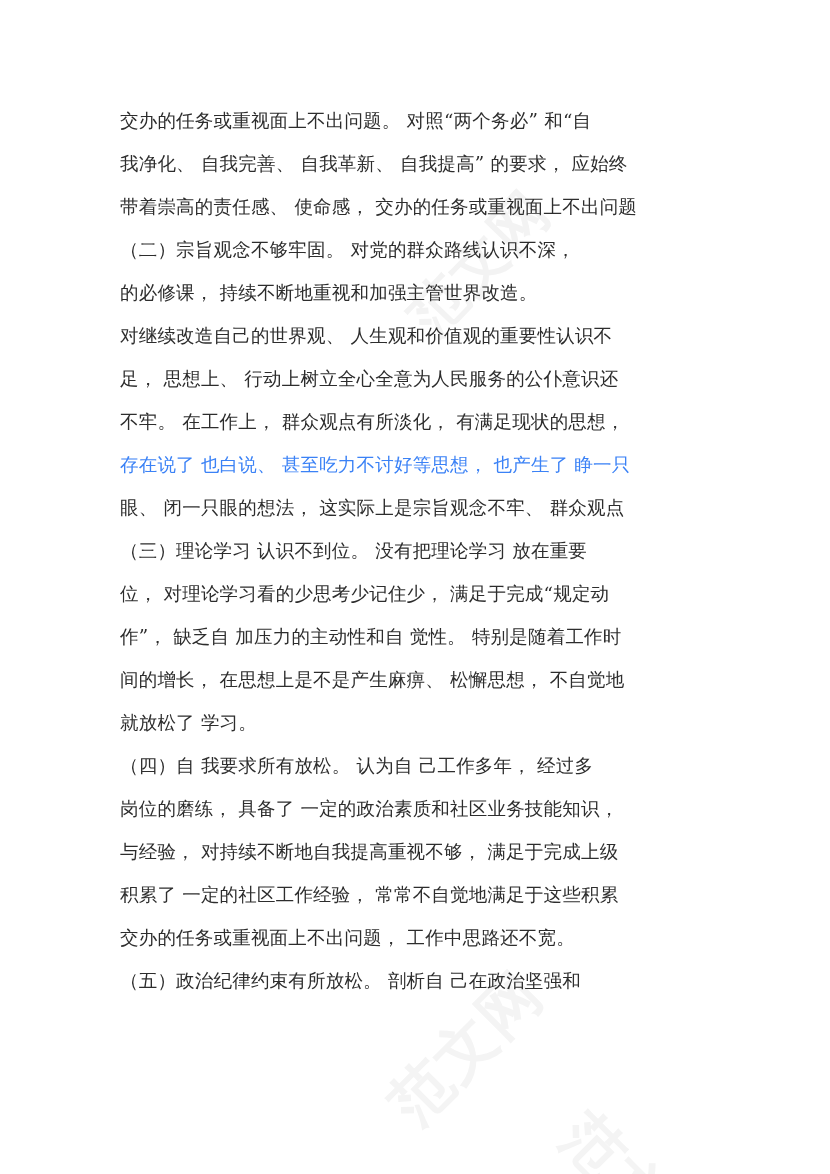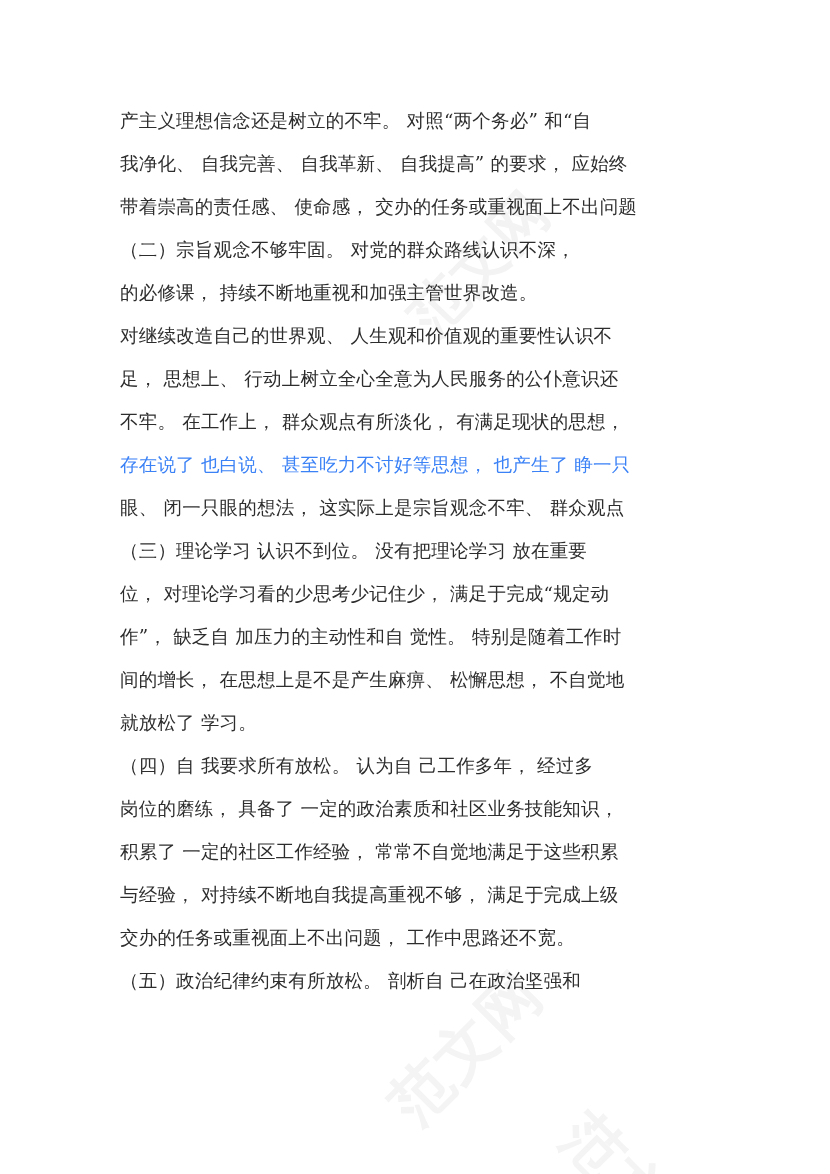--- a/index.html
+++ b/index.html
@@ -85,36 +85,36 @@
 
 <div id="page" style="background: rgb(255, 255, 255);">
 
   <div id="watermark-layer">
     <div class="wm wm-a">范文网</div>
     <div class="wm wm-b">范文网</div>
     <div class="wm wm-c">范文网</div>
   </div>
 
   <div id="doc-body">
-      <div class="doc-line" style="color: rgb(45, 45, 45);">产主义理想信念还是树立的不牢。 对照“两个务必” 和“自</div>
+      <div class="doc-line" style="color: rgb(45, 45, 45);">交办的任务或重视面上不出问题。 对照“两个务必” 和“自</div>
       <div class="doc-line" style="color: rgb(45, 45, 45);">我净化、 自我完善、 自我革新、 自我提高” 的要求， 应始终</div>
       <div class="doc-line" style="color: rgb(45, 45, 45);">带着崇高的责任感、 使命感， 交办的任务或重视面上不出问题</div>
       <div class="doc-line" style="color: rgb(45, 45, 45);">（二）宗旨观念不够牢固。 对党的群众路线认识不深，</div>
       <div class="doc-line" style="color: rgb(45, 45, 45);">的必修课， 持续不断地重视和加强主管世界改造。</div>
       <div class="doc-line" style="color: rgb(45, 45, 45);">对继续改造自己的世界观、 人生观和价值观的重要性认识不</div>
       <div class="doc-line" style="color: rgb(45, 45, 45);">足， 思想上、 行动上树立全心全意为人民服务的公仆意识还</div>
       <div class="doc-line" style="color: rgb(45, 45, 45);">不牢。 在工作上， 群众观点有所淡化， 有满足现状的思想，</div>
       <div class="doc-line" style="color: #3b82f6;">存在说了 也白说、 甚至吃力不讨好等思想， 也产生了 睁一只</div>
       <div class="doc-line" style="color: rgb(45, 45, 45);">眼、 闭一只眼的想法， 这实际上是宗旨观念不牢、 群众观点</div>
       <div class="doc-line" style="color: rgb(45, 45, 45);">（三）理论学习 认识不到位。 没有把理论学习 放在重要</div>
       <div class="doc-line" style="color: rgb(45, 45, 45);">位， 对理论学习看的少思考少记住少， 满足于完成“规定动</div>
       <div class="doc-line" style="color: rgb(45, 45, 45);">作”， 缺乏自 加压力的主动性和自 觉性。 特别是随着工作时</div>
       <div class="doc-line" style="color: rgb(45, 45, 45);">间的增长， 在思想上是不是产生麻痹、 松懈思想， 不自觉地</div>
       <div class="doc-line" style="color: rgb(45, 45, 45);">就放松了 学习。</div>
       <div class="doc-line" style="color: rgb(45, 45, 45);">（四）自 我要求所有放松。 认为自 己工作多年， 经过多</div>
       <div class="doc-line" style="color: rgb(45, 45, 45);">岗位的磨练， 具备了 一定的政治素质和社区业务技能知识，</div>
+      <div class="doc-line" style="color: rgb(45, 45, 45);">与经验， 对持续不断地自我提高重视不够， 满足于完成上级</div>
       <div class="doc-line" style="color: rgb(45, 45, 45);">积累了 一定的社区工作经验， 常常不自觉地满足于这些积累</div>
-      <div class="doc-line" style="color: rgb(45, 45, 45);">与经验， 对持续不断地自我提高重视不够， 满足于完成上级</div>
       <div class="doc-line" style="color: rgb(45, 45, 45);">交办的任务或重视面上不出问题， 工作中思路还不宽。</div>
       <div class="doc-line" style="color: rgb(45, 45, 45);">（五）政治纪律约束有所放松。 剖析自 己在政治坚强和</div>
     </div>
 
 </div>
 
 </body></html>

